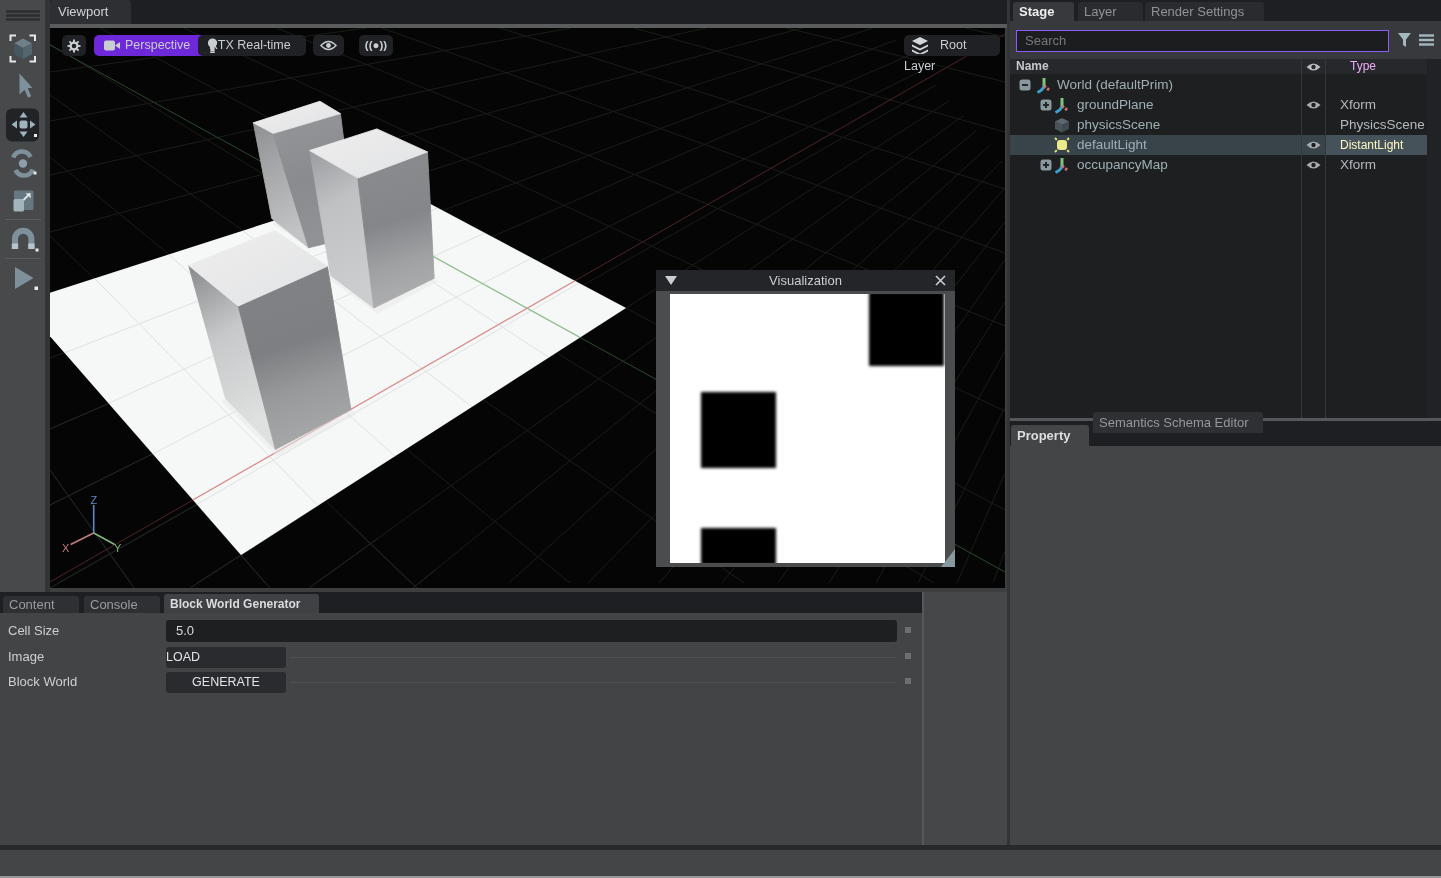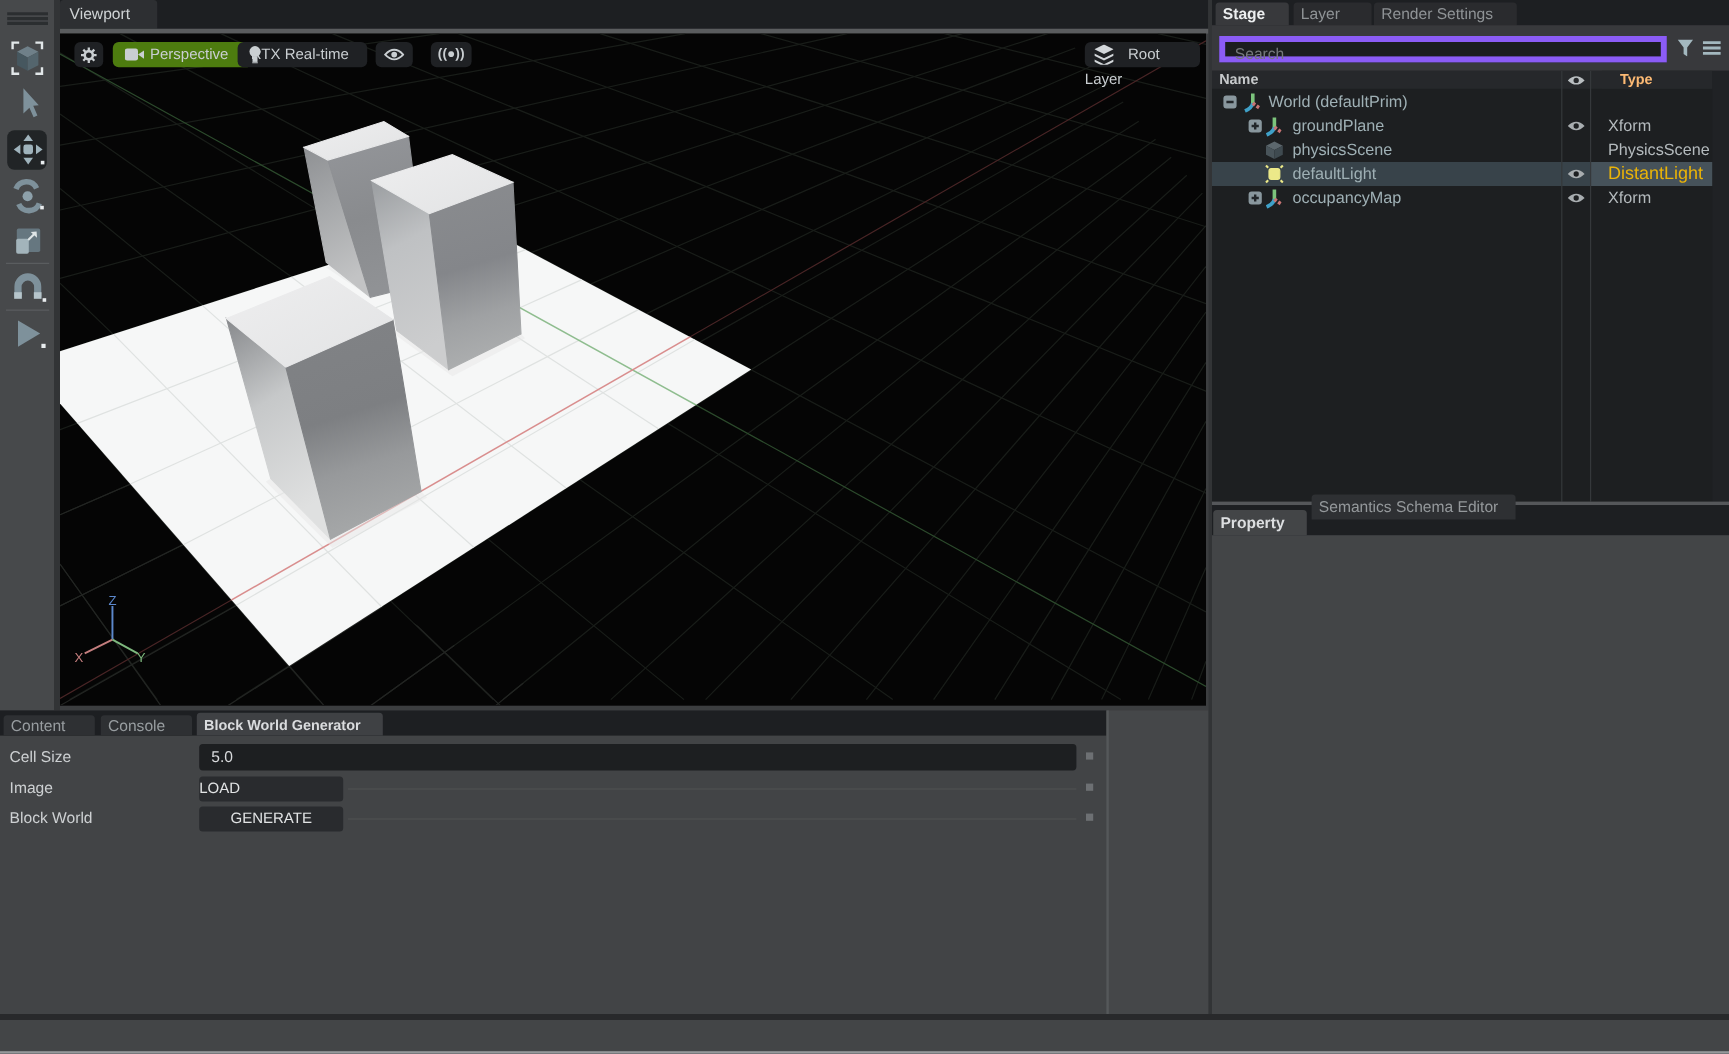--- a/index.html
+++ b/index.html
@@ -248,21 +248,21 @@
             <line x1="8" y1="11" x2="8" y2="13.5"></line>
             <line x1="1.5" y1="7" x2="4" y2="7"></line>
             <line x1="12" y1="7" x2="14.5" y2="7"></line>
     <line x1="3.4" y1="2.4" x2="5.2" y2="4.2"></line>
             <line x1="10.8" y1="9.8" x2="12.6" y2="11.6"></line>
             <line x1="12.6" y1="2.4" x2="10.8" y2="4.2"></line>
             <line x1="5.2" y1="9.8" x2="3.4" y2="11.6"></line>
           </g>
         </g>
   </svg>
-  <div class="abs" style="left:44px;top:35px;width:117px;height:21px;background:#4d7c0f;border-radius:5px;color:#c9ced1;font-size:12.5px;line-height:21px">
+  <div class="abs" style="left:44px;top:35px;width:117px;height:21px;background:#6d28d9;border-radius:5px;color:#c9ced1;font-size:12.5px;line-height:21px">
     <svg class="abs" style="left:10px;top:5px" width="16" height="11">
           <rect x="0" y="0.5" width="11" height="10" rx="2" fill="#c9ced1"></rect>
           <polygon points="11,5.5 16,2 16,9" fill="#c9ced1"></polygon>
         </svg>
     <span style="margin-left:31px">Perspective</span>
   </div>
   <div class="abs" style="left:148px;top:35px;width:108px;height:21px;background:#1f2124;border-radius:5px;color:#c9ced1;font-size:12.5px;line-height:21px">
     <svg class="abs" style="left:9px;top:3px" width="11" height="15">
           <circle cx="5.5" cy="5" r="4.6" fill="#c9ced1"></circle>
           <rect x="3.4" y="9" width="4.2" height="4.6" fill="#c9ced1"></rect>
@@ -280,20 +280,44 @@
   <div class="abs" style="left:854px;top:35px;width:96px;height:21px;background:#1f2124;border-radius:5px;color:#c9ced1;font-size:12.5px;line-height:21px">
     <svg class="abs" style="left:8px;top:2px" width="16" height="17">
       <polygon points="8,0 16,4 8,8 0,4" fill="#d3d7da"></polygon>
       <polygon points="0,7.5 8,11.5 16,7.5 16,9.5 8,13.5 0,9.5" fill="#d3d7da"></polygon>
       <polygon points="0,12.5 8,16.5 16,12.5 16,14.5 8,18.5 0,14.5" fill="#d3d7da"></polygon>
     </svg>
     <span style="margin-left:36px">Root Layer</span>
   </div>
 </div>
 
+<div class="abs" style="left:656px;top:270px;width:299px;height:297px">
+  <div class="abs" style="left:0;top:0;width:299px;height:21px;background:#232528;display:flex;align-items:center">
+    <svg class="abs" style="left:9px;top:6px" width="12" height="9">
+          <polygon points="0,0 12,0 6,9" fill="#c9ced2"></polygon>
+        </svg>
+    <div style="width:100%;text-align:center;color:#c9ced2;font-size:13px">Visualization</div>
+    <svg class="abs" style="left:279px;top:5px" width="11" height="11">
+          <g stroke="#c9ced2" stroke-width="1.6">
+            <line x1="1" y1="1" x2="10" y2="10"></line>
+            <line x1="10" y1="1" x2="1" y2="10"></line>
+          </g>
+        </svg>
+  </div>
+  <div class="abs" style="left:0;top:21px;width:299px;height:276px;background:#4a4c4e">
+    <div class="abs" style="left:14px;top:3px;width:275px;height:269px;background:#ffffff;overflow:hidden">
+      <div class="abs" style="left:199px;top:-2px;width:75px;height:74px;background:#000;filter:blur(1.4px)"></div>
+      <div class="abs" style="left:31px;top:98px;width:75px;height:76px;background:#000;filter:blur(1.4px)"></div>
+      <div class="abs" style="left:31px;top:234px;width:75px;height:37px;background:#000;filter:blur(1.4px)"></div>
+    </div>
+    <svg class="abs" style="left:285px;top:258px" width="14" height="18">
+          <polygon points="14,0 14,18 0,18" fill="#87989e"></polygon>
+        </svg>
+  </div>
+</div>
 
 <div class="abs" style="left:0;top:592px;width:922px;height:253px;background:#424446">
   <div class="abs" style="left:0;top:0;width:922px;height:21px;background:#1d1f22"></div>
   <div class="tab" style="left:3px;top:4px;width:76px;height:17px;background:#2e3033;color:#989da0">Content</div>
   <div class="tab" style="left:84px;top:4px;width:76px;height:17px;background:#2e3033;color:#989da0">Console</div>
   <div class="tab" style="left:164px;top:2px;width:155px;height:19px;background:#3f4144;color:#dadcde;font-weight:bold;font-size:12px">Block World Generator</div>
   <div class="abs" style="left:8px;top:29px;width:150px;height:20px;color:#cdd0d2;font-size:13px;line-height:20px">Cell Size</div>
   <div class="abs" style="left:166px;top:28px;width:731px;height:22px;background:#1d1f21;border-radius:3px;color:#d8dadc;font-size:13px;line-height:22px;padding-left:10px">5.0</div>
   <div class="abs" style="left:905px;top:35px;width:6px;height:6px;background:#6d7073"></div>
   <div class="abs" style="left:8px;top:55px;width:150px;height:20px;color:#cdd0d2;font-size:13px;line-height:20px">Image</div>
@@ -307,33 +331,33 @@
 </div>
 <div class="abs" style="left:922px;top:592px;width:2px;height:253px;background:#55585a"></div>
 <div class="abs" style="left:1007px;top:0;width:3px;height:845px;background:#323436"></div>
 
 <div class="abs" style="left:1010px;top:0;width:431px;height:847px;background:#1d1f21">
   <div class="abs" style="left:0;top:0;width:431px;height:21px;background:#1d1f22"></div>
   <div class="tab" style="left:3px;top:2px;width:61px;height:19px;background:#38393c;color:#eceeef;font-weight:bold">Stage</div>
   <div class="tab" style="left:68px;top:2px;width:65px;height:19px;background:#2a2b2e;color:#8f9396">Layer</div>
   <div class="tab" style="left:135px;top:2px;width:119px;height:19px;background:#2a2b2e;color:#8f9396">Render Settings</div>
   <div class="abs" style="left:0;top:21px;width:431px;height:38px;background:#38393c"></div>
-  <div class="abs" style="left:6px;top:30px;width:373px;height:22px;background:#1b1d1f;border:5px solid #8b5cf6;color:#75797c;font-size:13px;line-height:20px;padding-left:8px">Search</div>
+  <div class="abs" style="left:6px;top:30px;width:373px;height:22px;background:#1b1d1f;border:1px solid #8b5cf6;color:#75797c;font-size:13px;line-height:20px;padding-left:8px">Search</div>
   <svg class="abs" style="left:388px;top:33px" width="13" height="14">
         <polygon points="0,0 13,0 8,6.5 8,14 5,12 5,6.5" fill="#a3b8bf"></polygon>
       </svg>
   <svg class="abs" style="left:409px;top:34px" width="15" height="12">
         <g stroke="#a3b8bf" stroke-width="2.4">
           <line x1="0" y1="1.5" x2="15" y2="1.5"></line>
           <line x1="0" y1="6" x2="15" y2="6"></line>
           <line x1="0" y1="10.5" x2="15" y2="10.5"></line>
         </g>
       </svg>
   <div class="abs" style="left:0;top:59px;width:417px;height:15px;background:#26282b;color:#c6c9cb;font-size:12px;font-weight:bold;line-height:15px"><span style="margin-left:6px">Name</span></div>
-  <div class="abs" style="left:325px;top:59px;width:92px;height:15px;background:#26282b;color:#fdba74;font-size:12px;font-weight:bold;line-height:15px"><span style="margin-left:15px">Type</span></div>
+  <div class="abs" style="left:325px;top:59px;width:92px;height:15px;background:#26282b;color:#f0abfc;font-size:12px;font-weight:normal;line-height:15px"><span style="margin-left:15px">Type</span></div>
   <svg class="abs" style="left:296px;top:62px" width="15" height="10">
         <path d="M0.5,5 Q7.5,-2 14.5,5 Q7.5,12 0.5,5 Z" fill="#b9bec1"></path>
         <circle cx="7.5" cy="5" r="2.2" fill="#26282b"></circle>
       </svg>
 
   <div class="abs" style="left:0;top:135px;width:417px;height:20px;background:#38434a"></div>
   <div class="abs" style="left:315px;top:135px;width:102px;height:20px;background:#46525a"></div>
 
   <div class="abs" style="left:291px;top:59px;width:1px;height:359px;background:#35383b"></div>
   <div class="abs" style="left:315px;top:59px;width:1px;height:359px;background:#35383b"></div>
@@ -400,21 +424,21 @@
     <svg class="abs" style="left:1306px;top:140px" width="15" height="10">
       <path d="M0.5,5 Q7.5,-2 14.5,5 Q7.5,12 0.5,5 Z" fill="#a8adb0"></path>
       <circle cx="7.5" cy="5" r="2.2" fill="#1d1f21"></circle>
     </svg>
     <svg class="abs" style="left:1306px;top:160px" width="15" height="10">
       <path d="M0.5,5 Q7.5,-2 14.5,5 Q7.5,12 0.5,5 Z" fill="#a8adb0"></path>
       <circle cx="7.5" cy="5" r="2.2" fill="#1d1f21"></circle>
     </svg>
     <div class="abs" style="left:1340px;top:95px;height:20px;line-height:20px;color:#b4babd;font-size:13.5px">Xform</div>
     <div class="abs" style="left:1340px;top:115px;height:20px;line-height:20px;color:#b4babd;font-size:13.5px">PhysicsScene</div>
-    <div class="abs" style="left:1340px;top:135px;height:22px;line-height:20px;color:#eab308;font-size:15px">DistantLight</div>
+    <div class="abs" style="left:1340px;top:135px;height:22px;line-height:20px;color:#fef9c3;font-size:12px">DistantLight</div>
     <div class="abs" style="left:1340px;top:155px;height:20px;line-height:20px;color:#b4babd;font-size:13.5px">Xform</div>
   <div class="abs" style="left:1010px;top:418px;width:431px;height:3px;background:#55575a"></div>
   <div class="abs" style="left:1010px;top:421px;width:431px;height:25px;background:#1d1f22"></div>
   <div class="tab" style="left:1011px;top:425px;width:78px;height:21px;background:#434547;color:#dcdee0;font-weight:bold">Property</div>
   <div class="tab" style="left:1093px;top:412px;width:170px;height:21px;background:#2e3033;color:#94989b">Semantics Schema Editor</div>
   <div class="abs" style="left:1010px;top:446px;width:431px;height:401px;background:#434547"></div>
 
 <div class="abs" style="left:0;top:845px;width:1441px;height:5px;background:#28292b"></div>
 <div class="abs" style="left:0;top:850px;width:1441px;height:26px;background:#434547"></div>
 <div class="abs" style="left:0;top:876px;width:1441px;height:2px;background:#95989a"></div>

